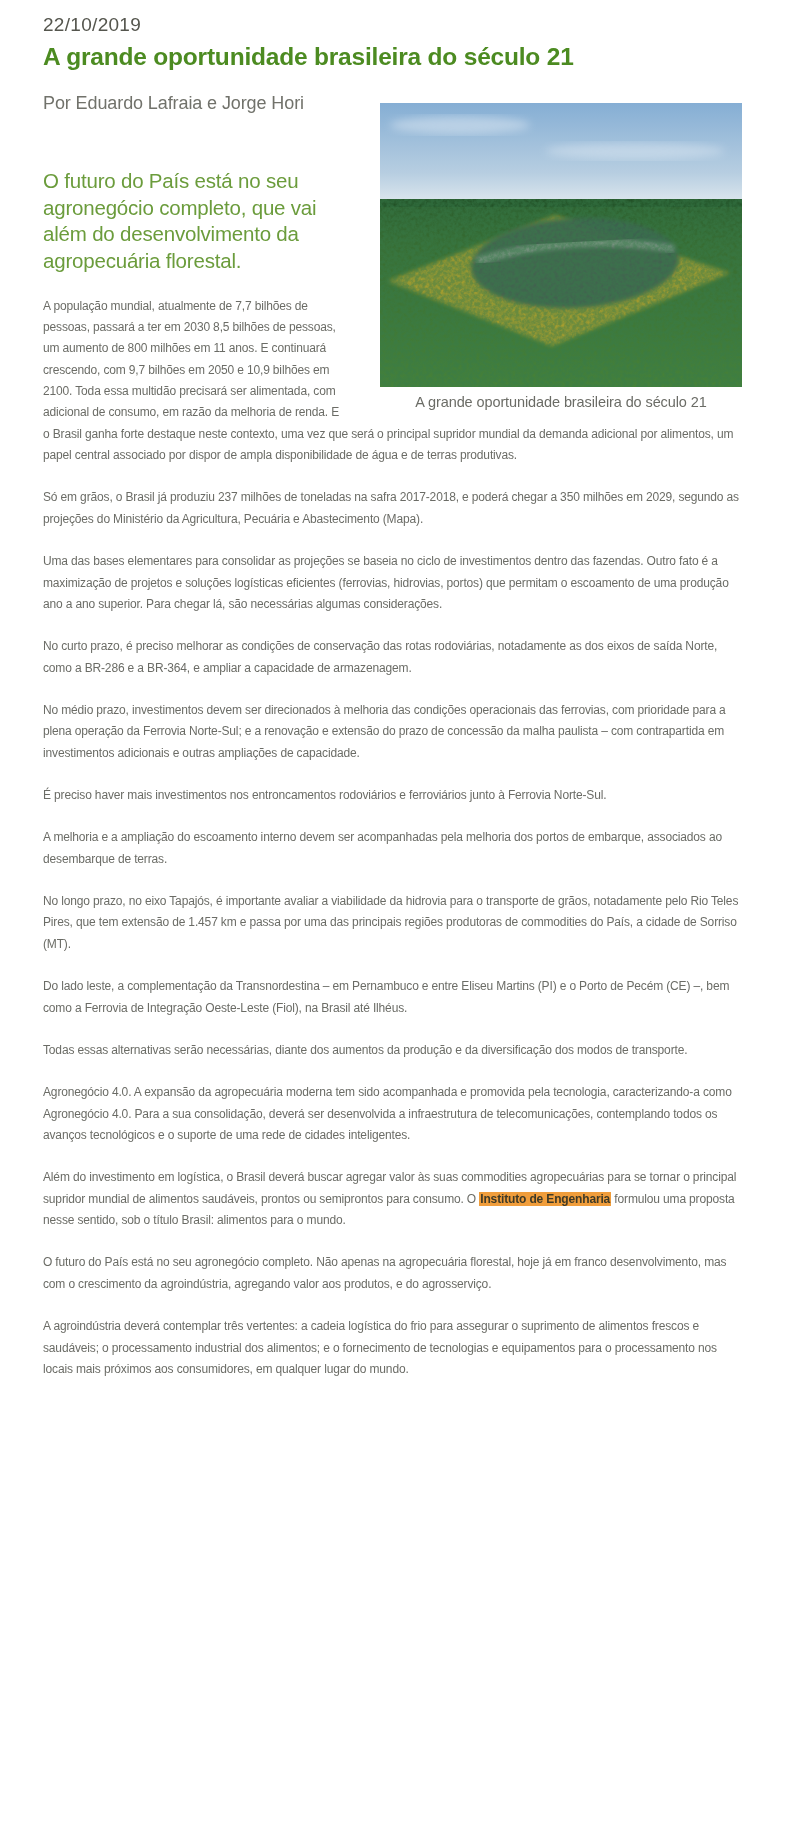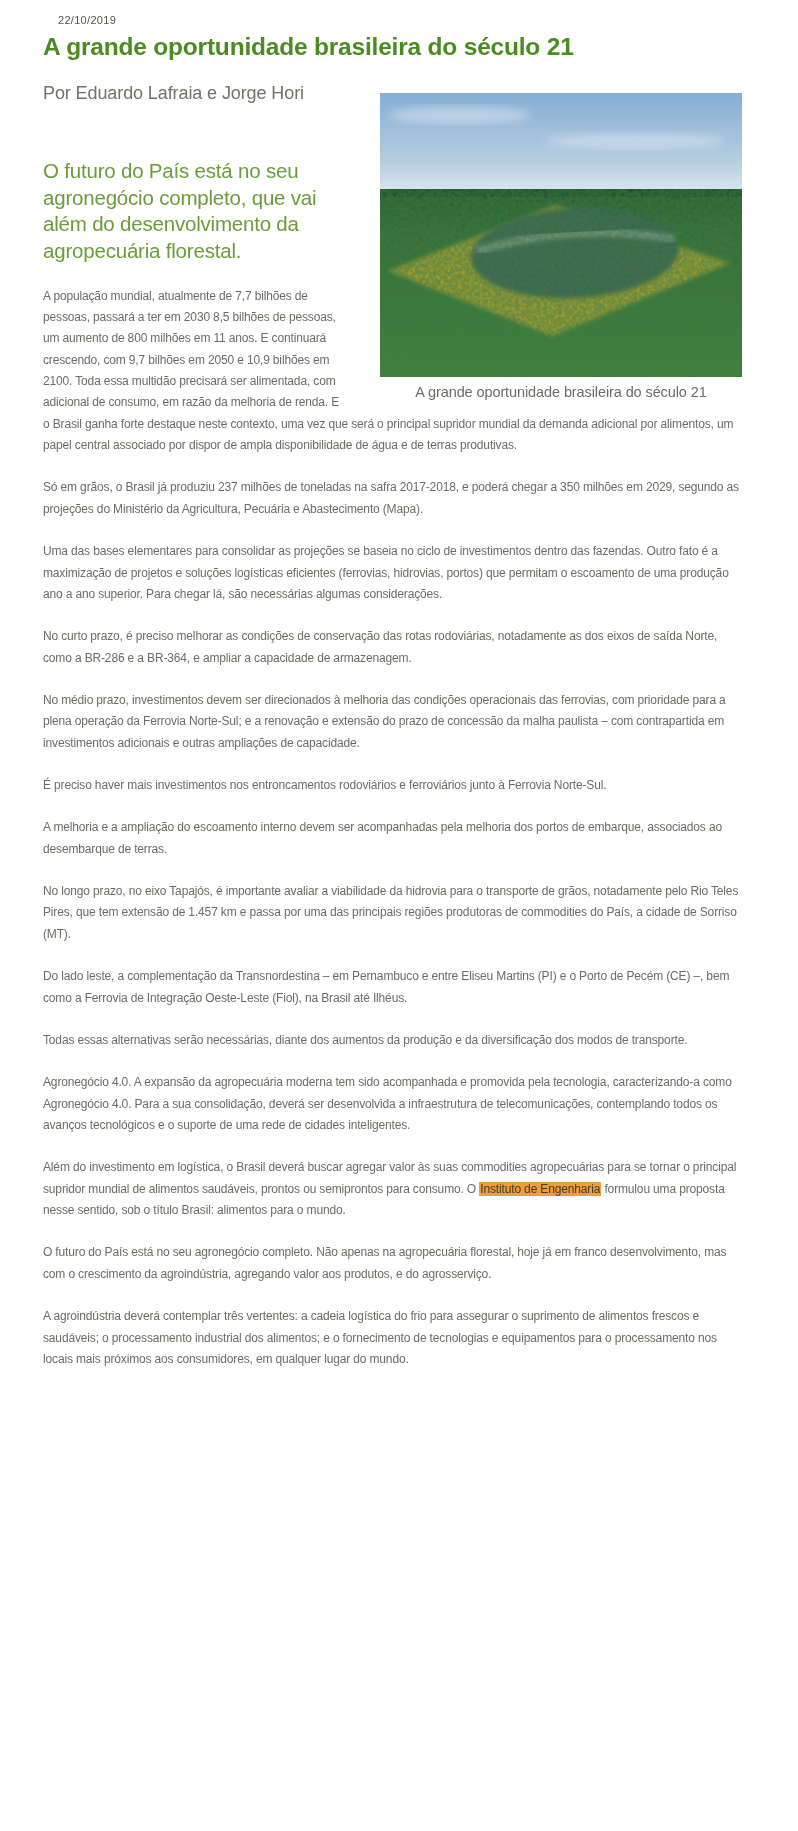--- a/index.html
+++ b/index.html
@@ -9,24 +9,23 @@
     -webkit-font-smoothing:antialiased;
   }
   .page{
     box-sizing:border-box;
     width:798px;
     min-height:1831px;
     padding:14px 56px 40px 43px;
     background:#fff;
   }
   .print-date{
-    font-size:11px;
+    font-size:19px;
     color:var(--date-gray,#55564e);
     letter-spacing:.3px;
-    margin-left:15px;
   }
   .title{
     margin:7px 0 0 0;
     font-size:24.5px;
     font-weight:bold;
     letter-spacing:-0.2px;
     color:var(--accent-green,#4c8b21);
   }
   .article-body{margin-top:14px;}
   .photo-figure{
@@ -58,21 +57,21 @@
   .body-par{
     margin:21px 0 0 0;
     font-size:12px;
     line-height:1.78;
     color:var(--body-gray,#6b6c66);
     letter-spacing:-0.15px;
   }
   .hl-orange{
     background:var(--hl-orange,#f09d3b);
     color:#3f3a26;
-    font-weight:normal;
+    font-weight:bold;
     padding:0 1px;
     text-align:right;
   }
 </style>
 </head>
 <body>
 
 <div class="page">
 
   <div class="print-date">22/10/2019</div>

